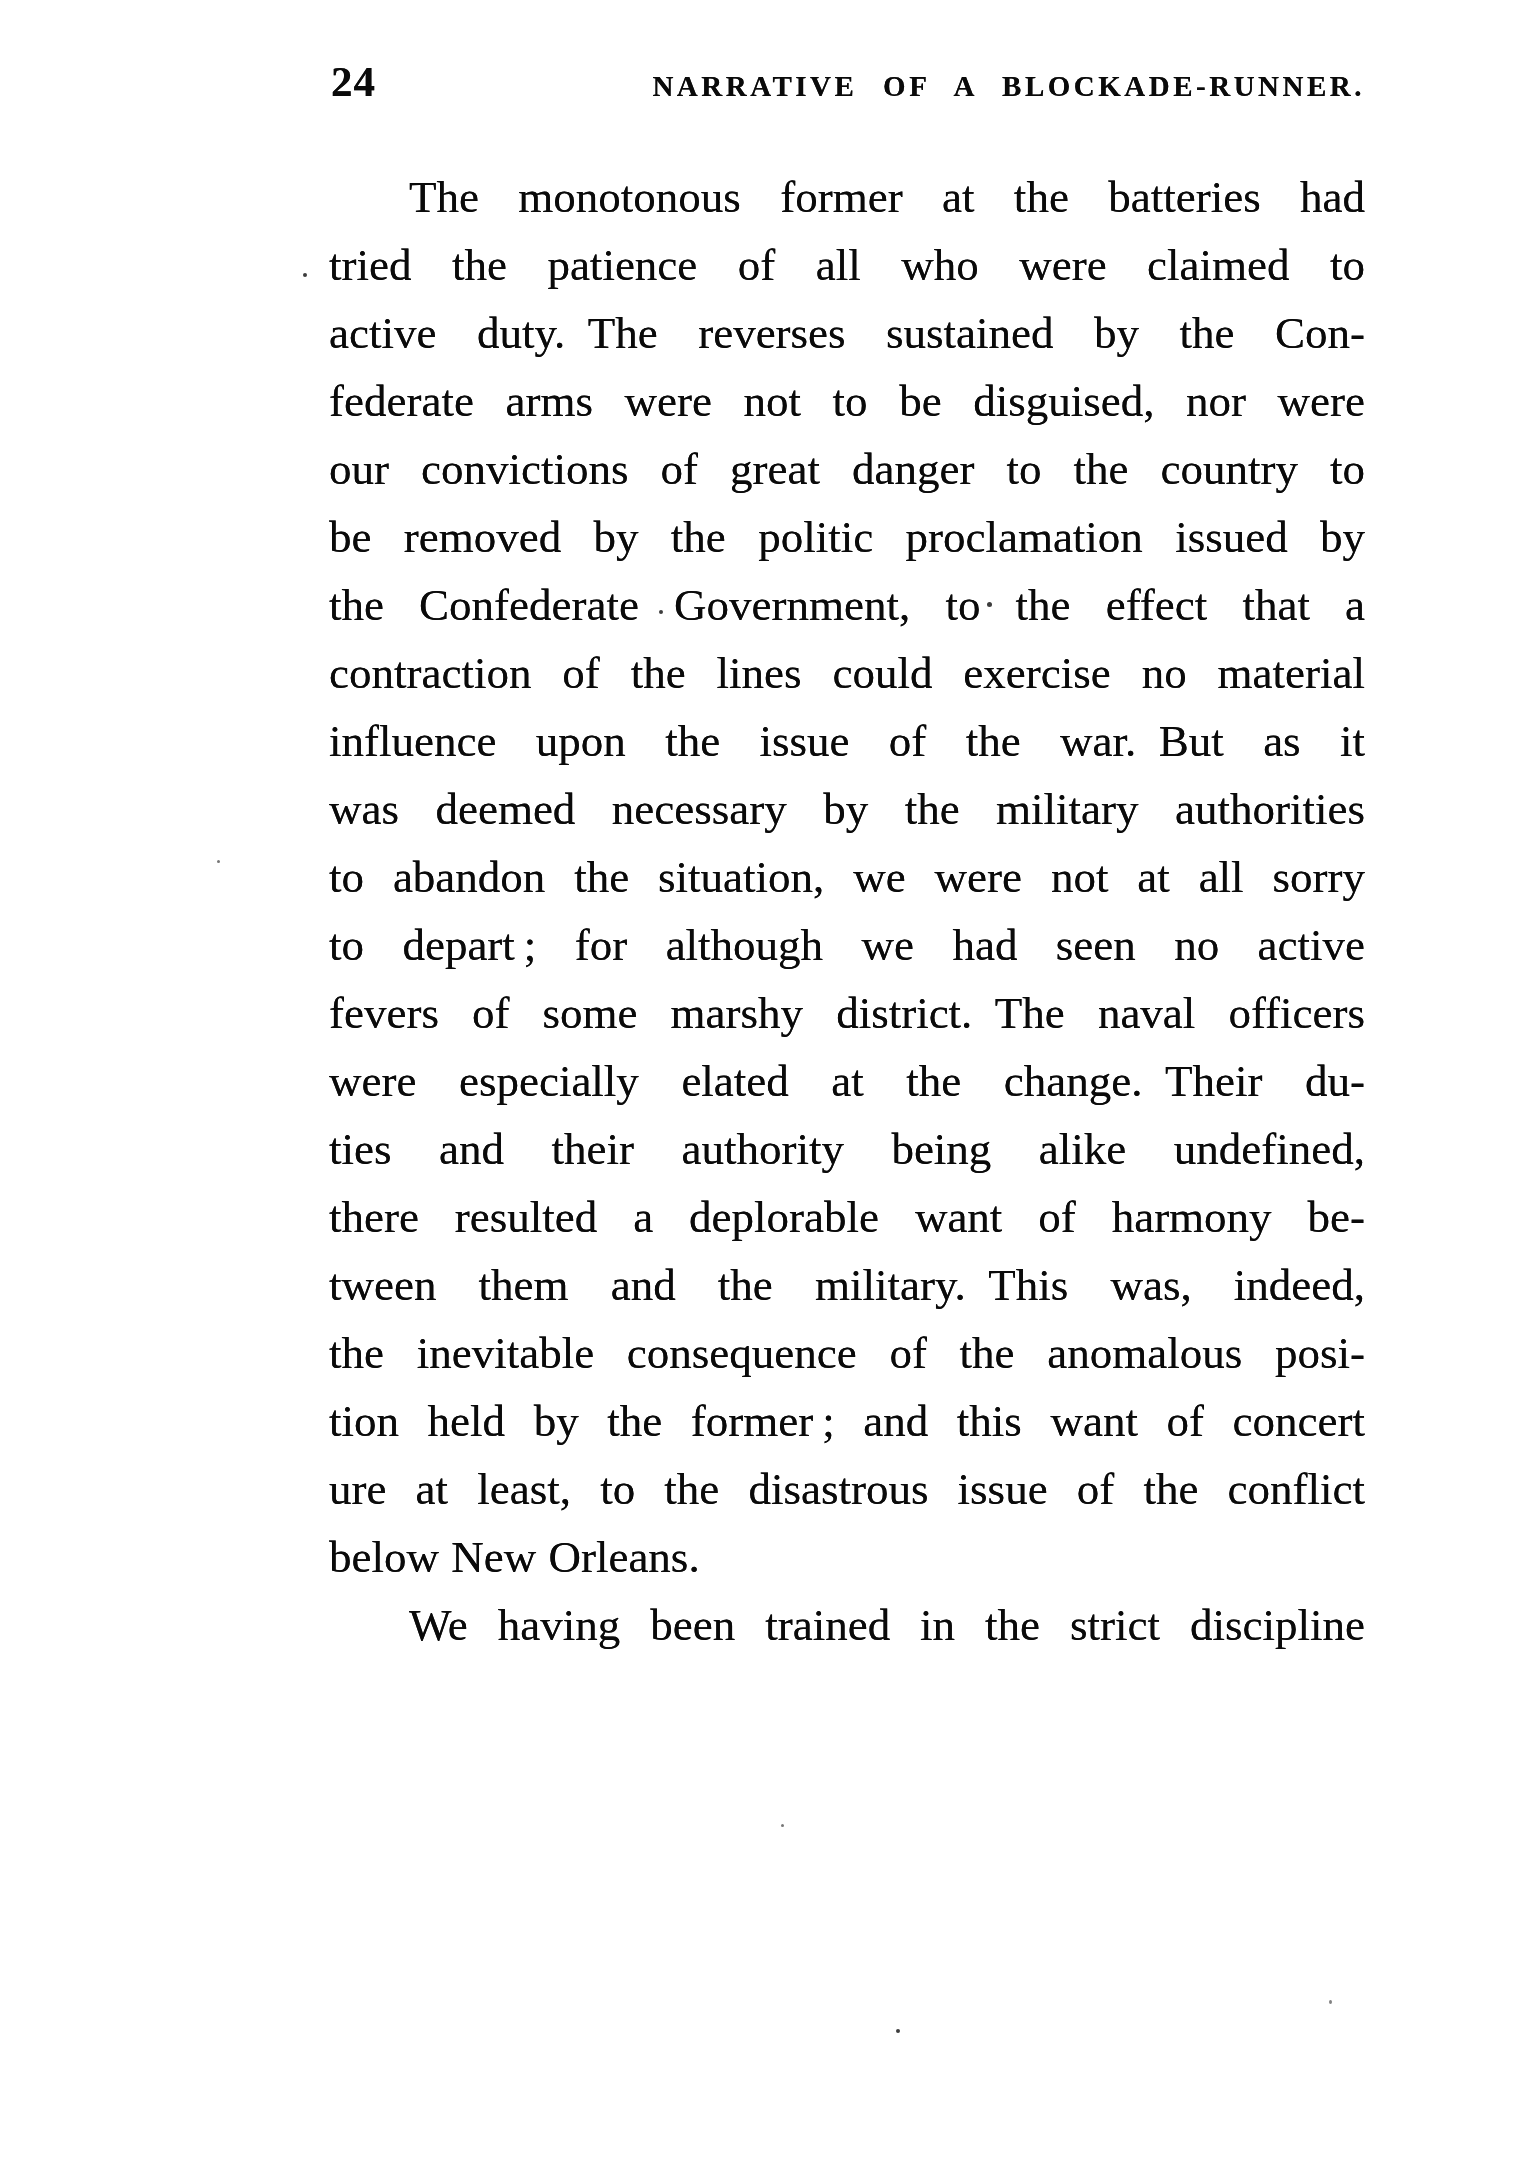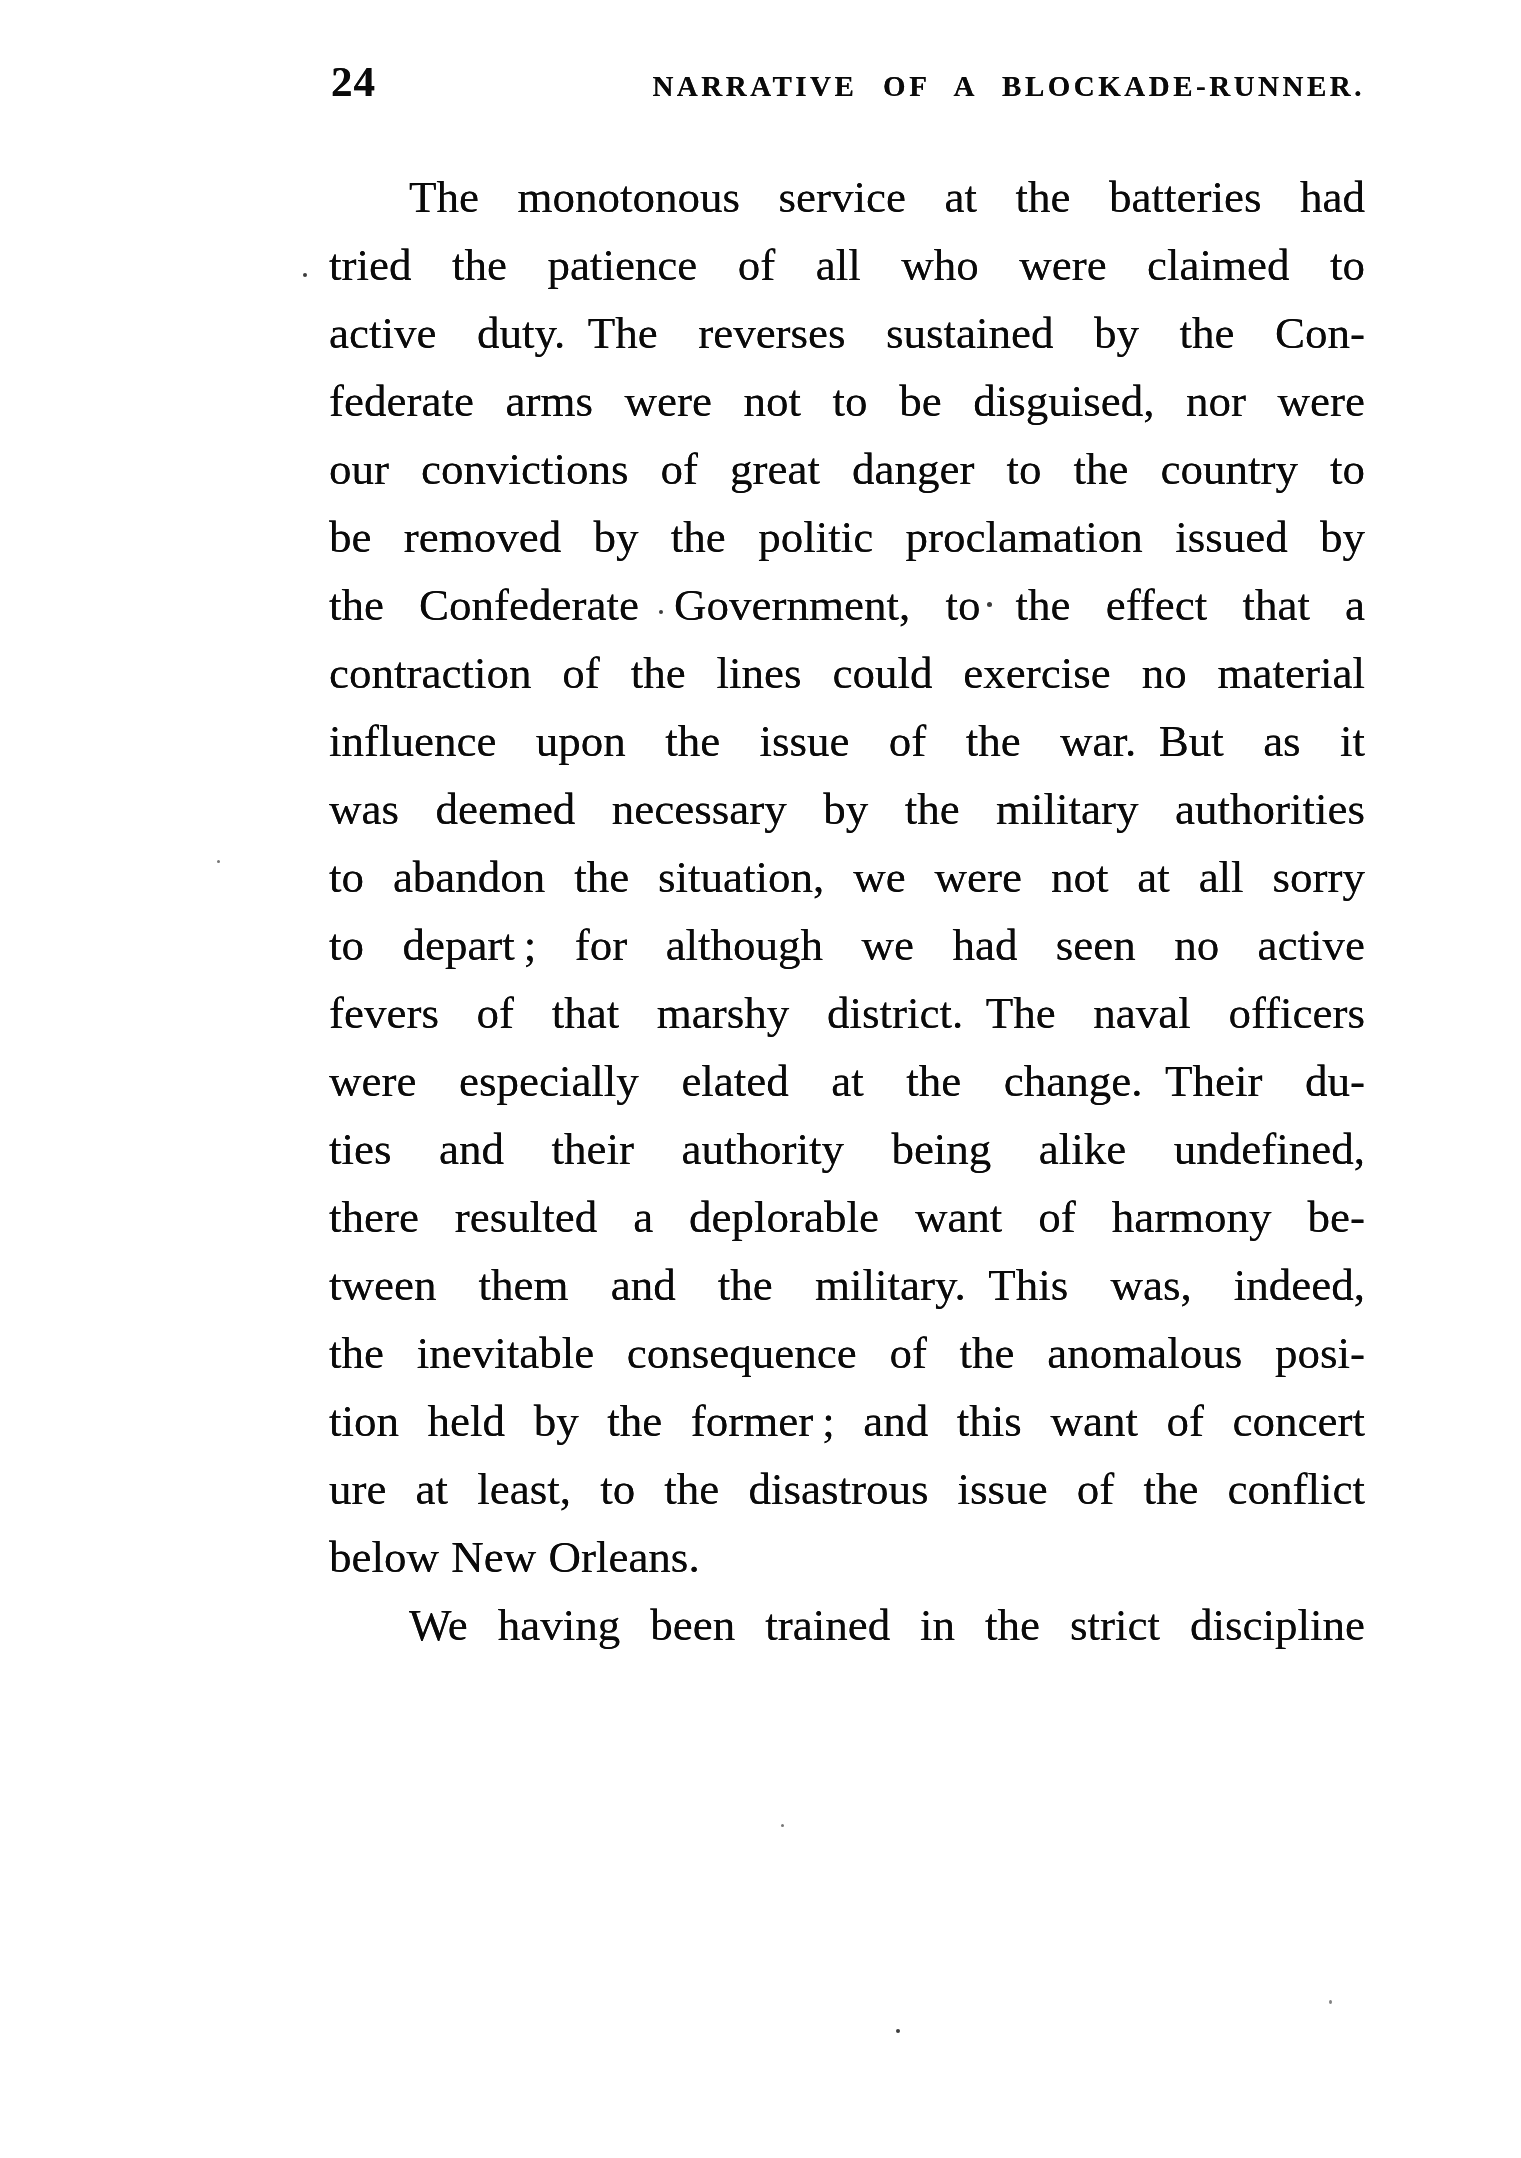--- a/index.html
+++ b/index.html
@@ -81,33 +81,33 @@
 <body>
 
 <div class="page">
 
   <div class="running-head">
     <div class="page-number">24</div>
     <div class="head-title">NARRATIVE OF A BLOCKADE-RUNNER.</div>
   </div>
 
   <div class="text-block">
-    <div class="line indent">The monotonous service at the batteries had</div>
+    <div class="line indent">The monotonous former at the batteries had</div>
     <div class="line">tried the patience of all who were claimed to</div>
     <div class="line">active duty. The reverses sustained by the Con-</div>
     <div class="line">federate arms were not to be disguised, nor were</div>
     <div class="line">our convictions of great danger to the country to</div>
     <div class="line">be removed by the politic proclamation issued by</div>
     <div class="line">the Confederate Government, to the effect that a</div>
     <div class="line">contraction of the lines could exercise no material</div>
     <div class="line">influence upon the issue of the war. But as it</div>
     <div class="line">was deemed necessary by the military authorities</div>
     <div class="line">to abandon the situation, we were not at all sorry</div>
     <div class="line">to depart ; for although we had seen no active</div>
-    <div class="line">fevers of that marshy district. The naval officers</div>
+    <div class="line">fevers of some marshy district. The naval officers</div>
     <div class="line">were especially elated at the change. Their du-</div>
     <div class="line">ties and their authority being alike undefined,</div>
     <div class="line">there resulted a deplorable want of harmony be-</div>
     <div class="line">tween them and the military. This was, indeed,</div>
     <div class="line">the inevitable consequence of the anomalous posi-</div>
     <div class="line">tion held by the former ; and this want of concert</div>
     <div class="line">ure at least, to the disastrous issue of the conflict</div>
     <div class="line para-end">below New Orleans.</div>
     <div class="line indent">We having been trained in the strict discipline</div>
   </div>

